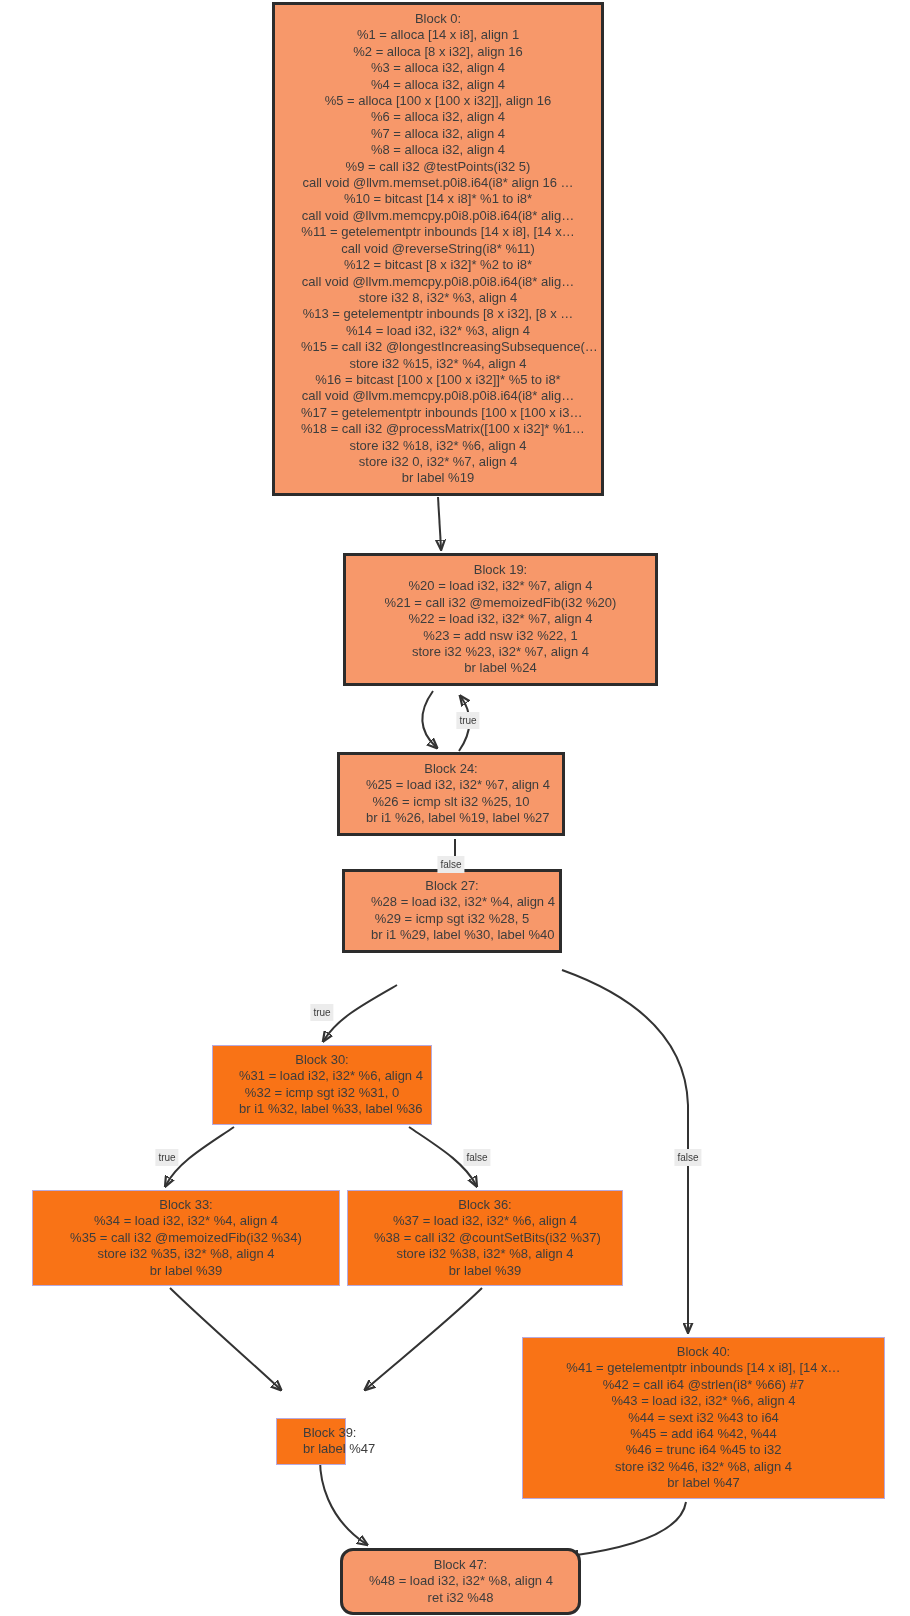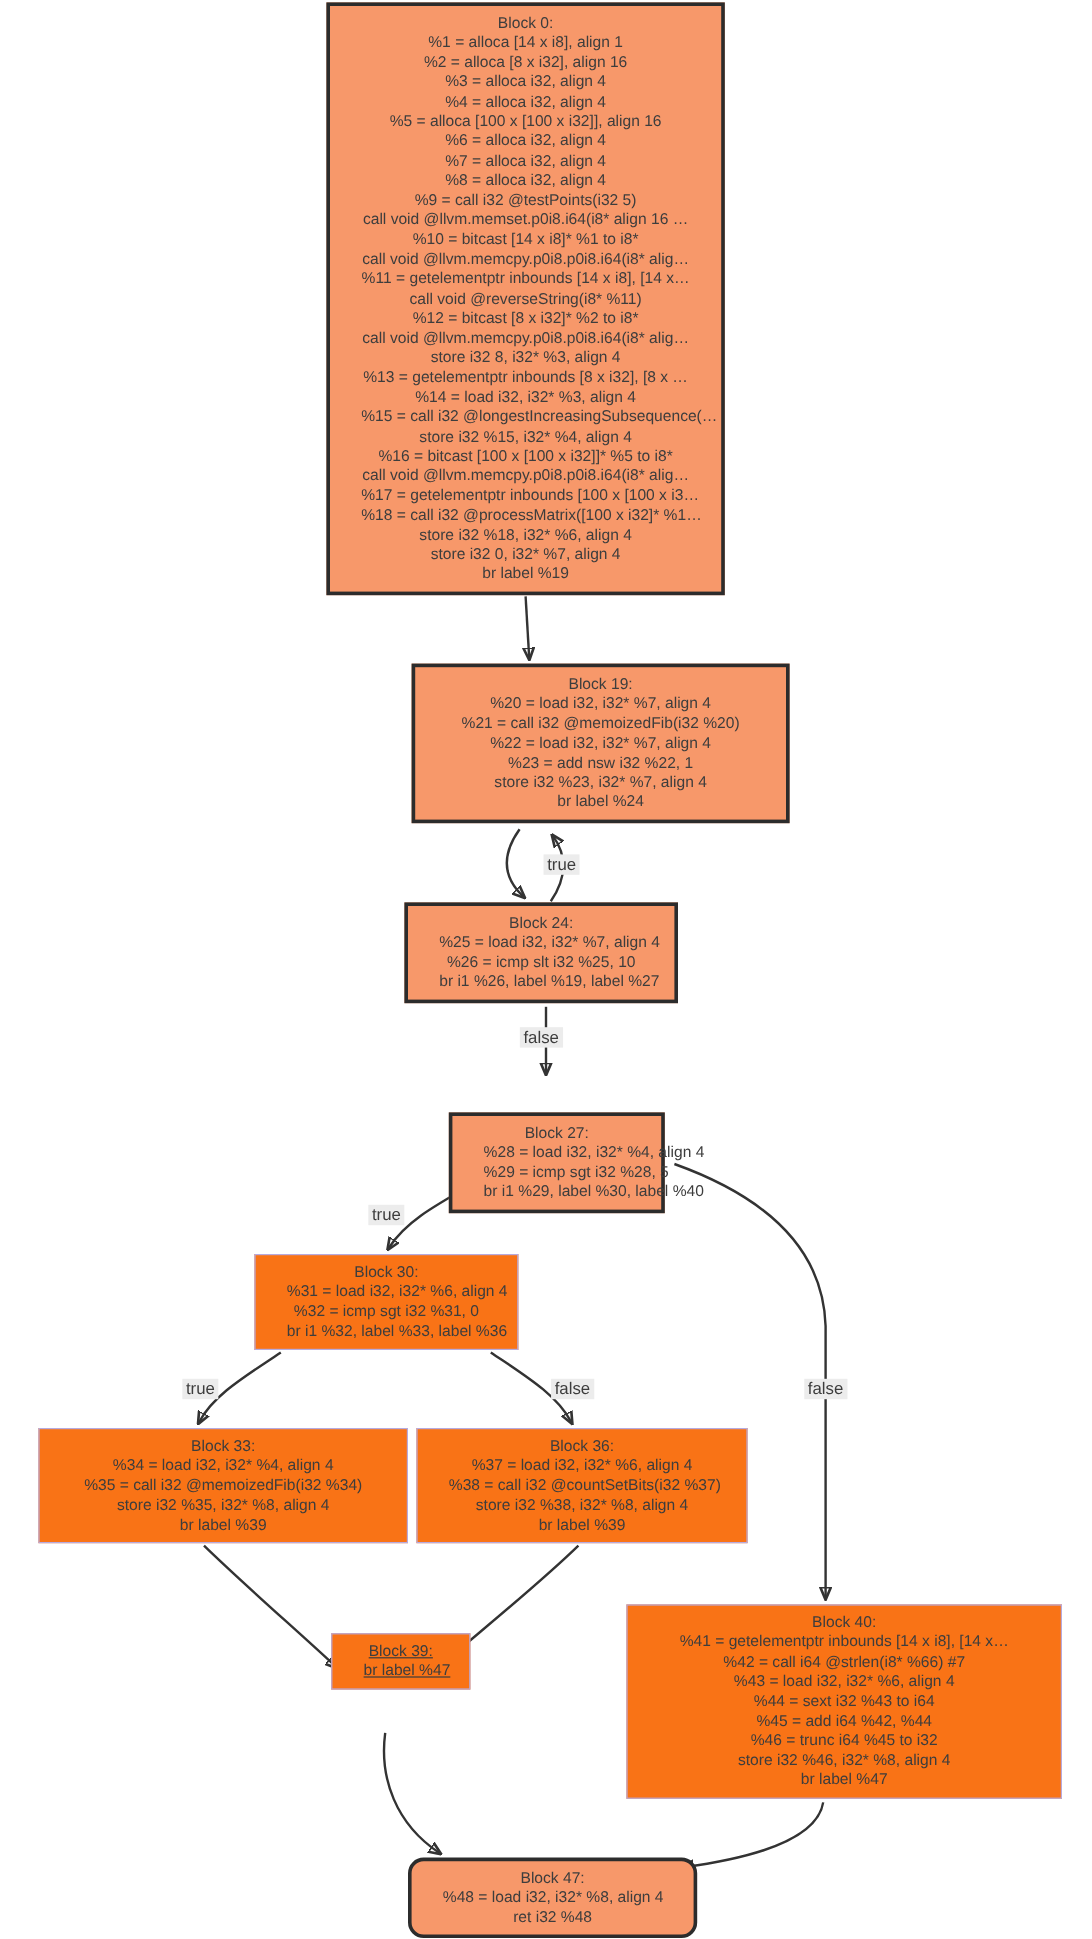--- a/index.html
+++ b/index.html
@@ -6,21 +6,21 @@
   html,body { background:#ffffff; }
   body { font-family:"Liberation Sans", sans-serif; }
   .canvas { position:relative; width:910px; height:1616px; background:#ffffff; overflow:hidden; }
   .edges-layer { position:absolute; left:0; top:0; width:910px; height:1616px; }
   .edges-layer path { stroke:#333333; stroke-width:2; fill:none; }
   .block { position:absolute; text-align:center; color:#3d3d3d; padding:6px 26px; }
   .block .title, .block .line { font-size:13px; line-height:16.4px; white-space:nowrap; }
   .hot  { background:#f7986a; border:3px solid #2c2c2c; }
   .cold { background:#f97316; border:1.5px solid #b7aade; }
   .edge-label { position:absolute; transform:translateX(-50%); background:#ececec; color:#3d3d3d;
-                font-size:14px; line-height:17px; padding:0 3px; white-space:nowrap; }
+                font-size:10px; line-height:17px; padding:0 3px; white-space:nowrap; }
 </style>
 </head>
 <body>
 
 <div class="canvas">
 
   <svg class="edges-layer" width="910" height="1616" viewBox="0 0 910 1616" xmlns="http://www.w3.org/2000/svg">
     <defs>
       <marker id="ah" viewBox="0 0 10 10" refX="7.5" refY="5" markerWidth="5.5" markerHeight="5.5" orient="auto">
         <path d="M0,1 L9.5,5 L0,9 z" fill="#333333" stroke="none"></path>
@@ -88,21 +88,21 @@
 
   <div class="block hot" style="left:337px; top:752px; width:228px;">
     <div class="title">Block 24:</div>
     <div>
         <div class="line">%25 = load i32, i32* %7, align 4</div>
         <div class="line">%26 = icmp slt i32 %25, 10</div>
         <div class="line">br i1 %26, label %19, label %27</div>
       </div>
   </div>
 
-  <div class="block hot" style="left:342px; top:927px; width:180px;margin-left:32px;">
+  <div class="block hot" style="left:342px; top:869px; width:220px;">
     <div class="title">Block 27:</div>
     <div>
         <div class="line">%28 = load i32, i32* %4, align 4</div>
         <div class="line">%29 = icmp sgt i32 %28, 5</div>
         <div class="line">br i1 %29, label %30, label %40</div>
       </div>
   </div>
 
   <div class="block cold" style="left:212px; top:1045px; width:220px;">
     <div class="title">Block 30:</div>
@@ -126,21 +126,21 @@
   <div class="block cold" style="left:347px; top:1190px; width:276px;">
     <div class="title">Block 36:</div>
     <div>
         <div class="line">%37 = load i32, i32* %6, align 4</div>
         <div class="line">%38 = call i32 @countSetBits(i32 %37)</div>
         <div class="line">store i32 %38, i32* %8, align 4</div>
         <div class="line">br label %39</div>
       </div>
   </div>
 
-  <div class="block cold" style="left:276px; top:1361px; width:116px;text-decoration:underline;">
+  <div class="block cold" style="left:276px; top:1418px; width:70px;">
     <div class="title">Block 39:</div>
     <div>
         <div class="line">br label %47</div>
       </div>
   </div>
 
   <div class="block cold" style="left:522px; top:1337px; width:363px;">
     <div class="title">Block 40:</div>
     <div>
         <div class="line">%41 = getelementptr inbounds [14 x i8], [14 x…</div>

